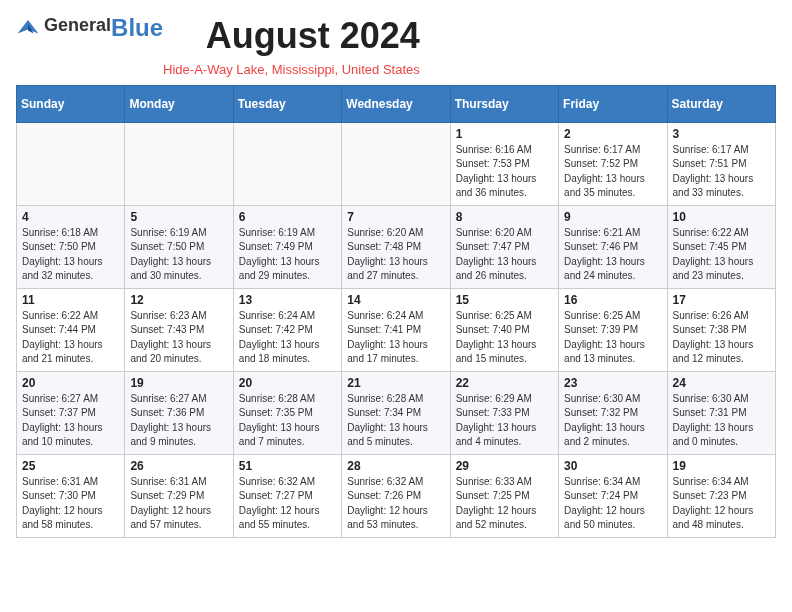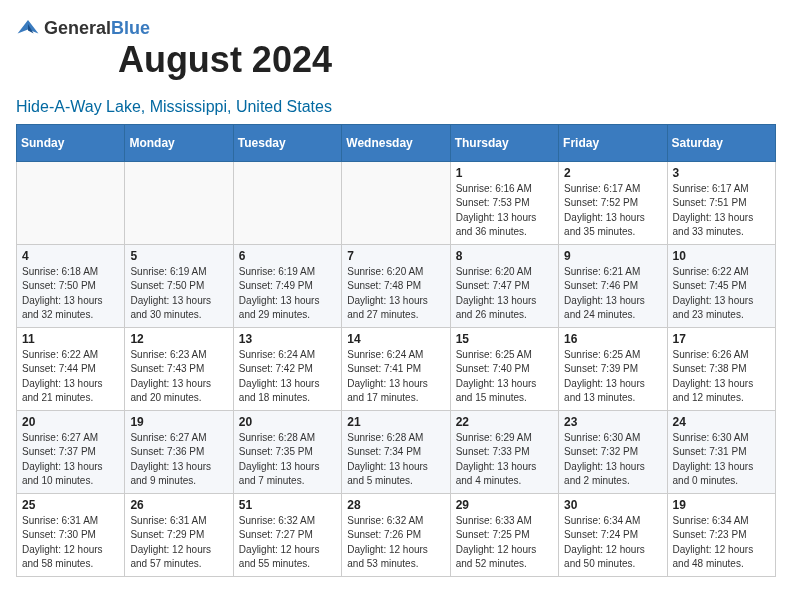--- a/index.html
+++ b/index.html
@@ -8,56 +8,55 @@
       background: #fff;
       width: 792px;
       min-height: 612px;
       padding: 16px;
     }
     .header-area {
       display: flex;
       align-items: flex-start;
       justify-content: flex-start;
       margin-bottom: 8px;
-      flex-direction: column;
     }
     .logo {
       display: flex;
       align-items: center;
       gap: 4px;
     }
     .logo-text-general {
       font-size: 18px;
       font-weight: bold;
       color: #333;
       line-height: 1;
     }
     .logo-text-blue {
-      font-size: 18px;
+      font-size: 24px;
       font-weight: bold;
       color: #3a7bbf;
       line-height: 1;
     }
     .logo-bird {
       width: 24px;
       height: 24px;
     }
     .title-area {
       text-align: right;
     }
     .month-title {
       font-size: 36px;
       font-weight: bold;
       color: #222;
       line-height: 1.1;
     }
     .location-title {
-      font-size: 16px;
-      color: #0369a1;
-      margin-top: 18px;
+      font-size: 13px;
+      color: #ef4444;
+      margin-top: 6px;
     }
     .calendar {
       width: 100%;
       border-collapse: collapse;
       border: 1px solid #ccc;
     }
     .calendar th {
       background: #3a7bbf;
       color: #fff;
       font-size: 12px;

